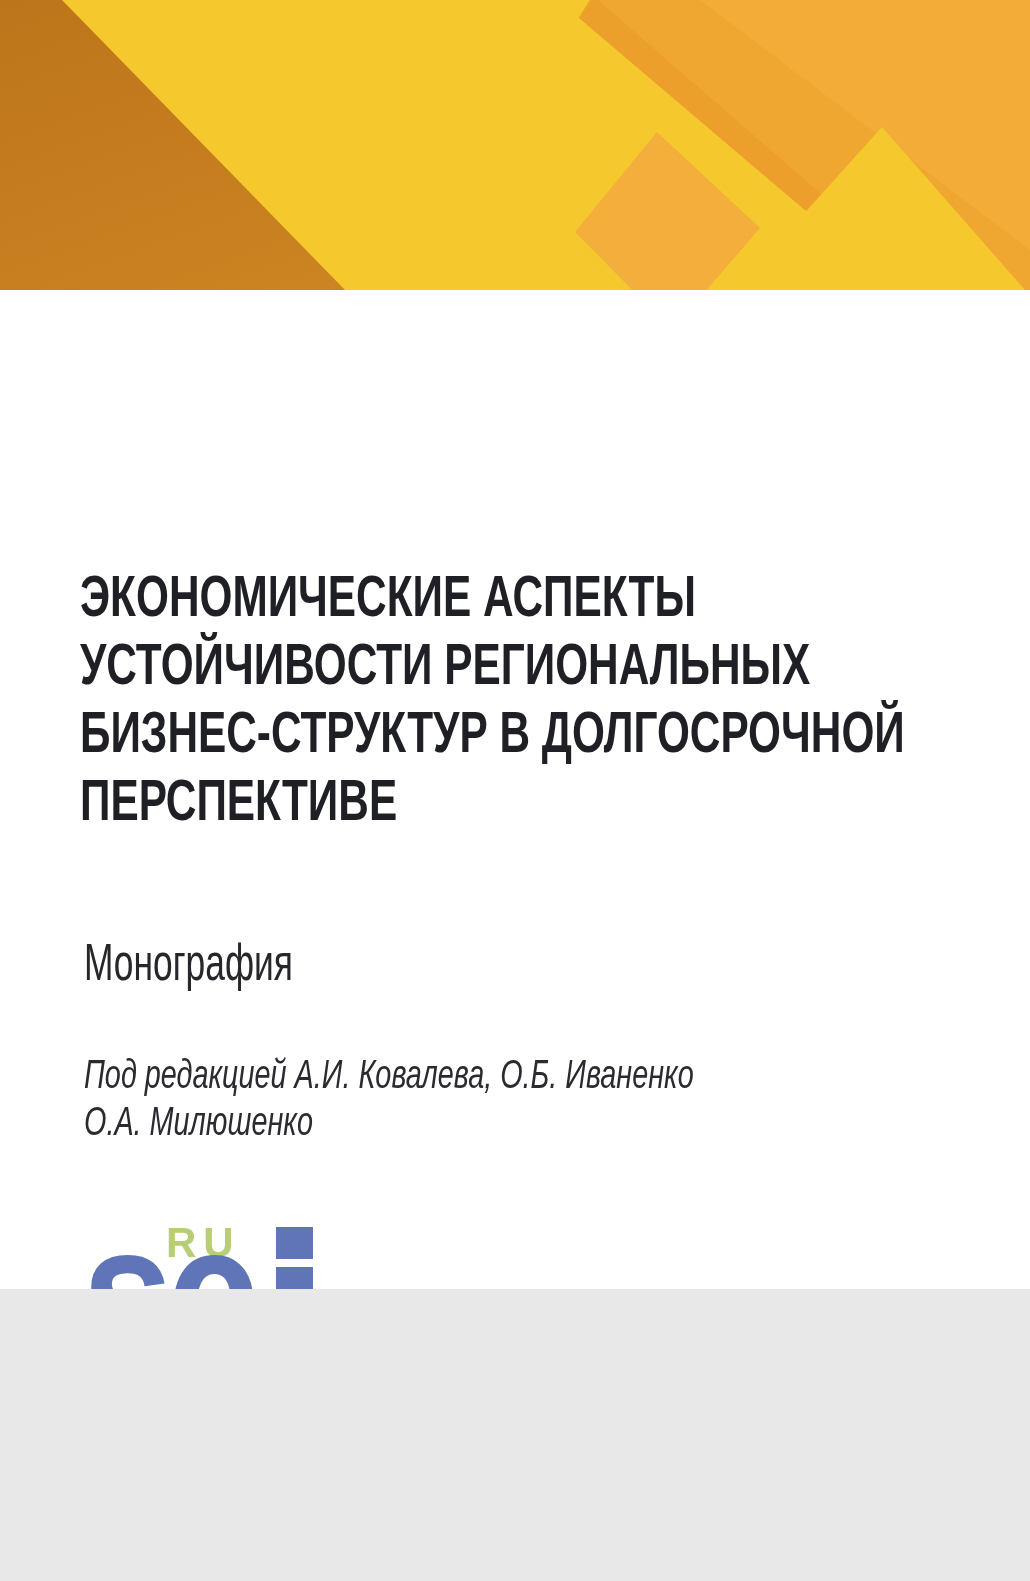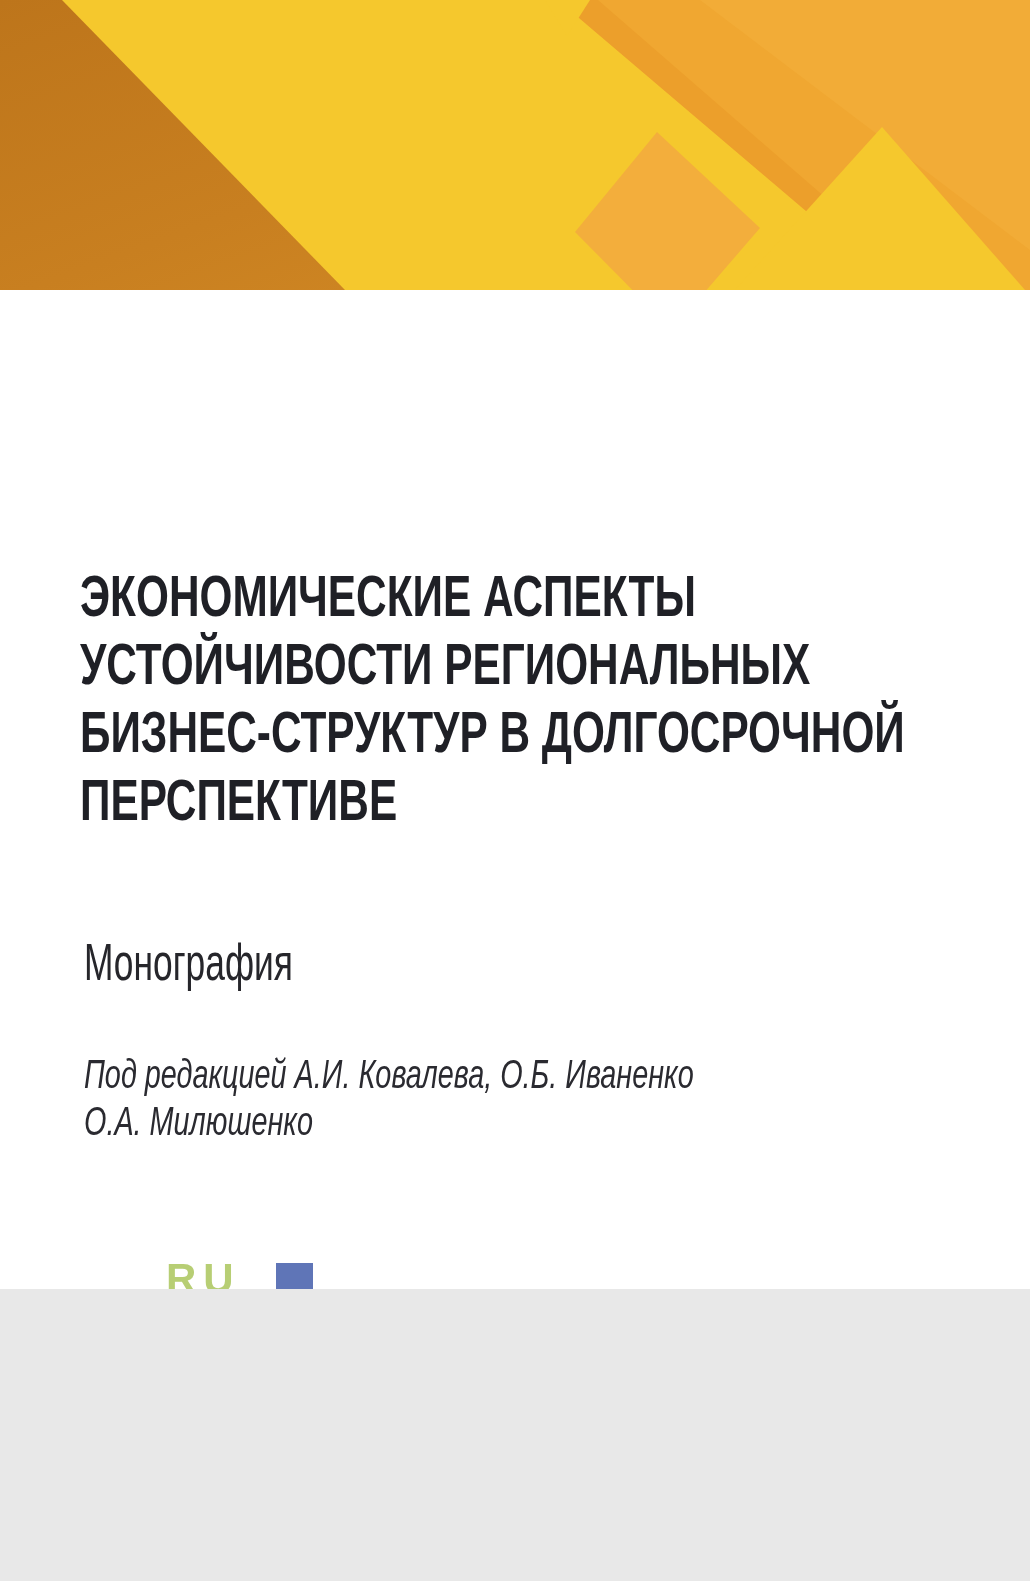--- a/index.html
+++ b/index.html
@@ -64,21 +64,21 @@
   }
   .editors{
     position:absolute;left:84px;top:1051px;
     color:#2a2a30;
     font-size:40px;font-style:italic;font-weight:400;line-height:47px;
     white-space:nowrap;
     transform:scaleX(0.72);transform-origin:0 0;
   }
 
   
-  .logo{position:absolute;left:0;top:0;width:100%;height:100%;margin-top:36px;}
+  .logo{position:absolute;left:0;top:0;width:100%;height:100%;}
   .logo-ru{
     position:absolute;left:166px;top:1222px;
     color:#b7ce74;font-size:42px;font-weight:600;letter-spacing:7px;
     line-height:1;
   }
   .logo-sc{
     position:absolute;left:82px;top:1194px;
     color:#5f75b7;font-size:200px;font-weight:bold;line-height:1;
     letter-spacing:-8px;
     transform:scaleX(0.82);transform-origin:0 0;

